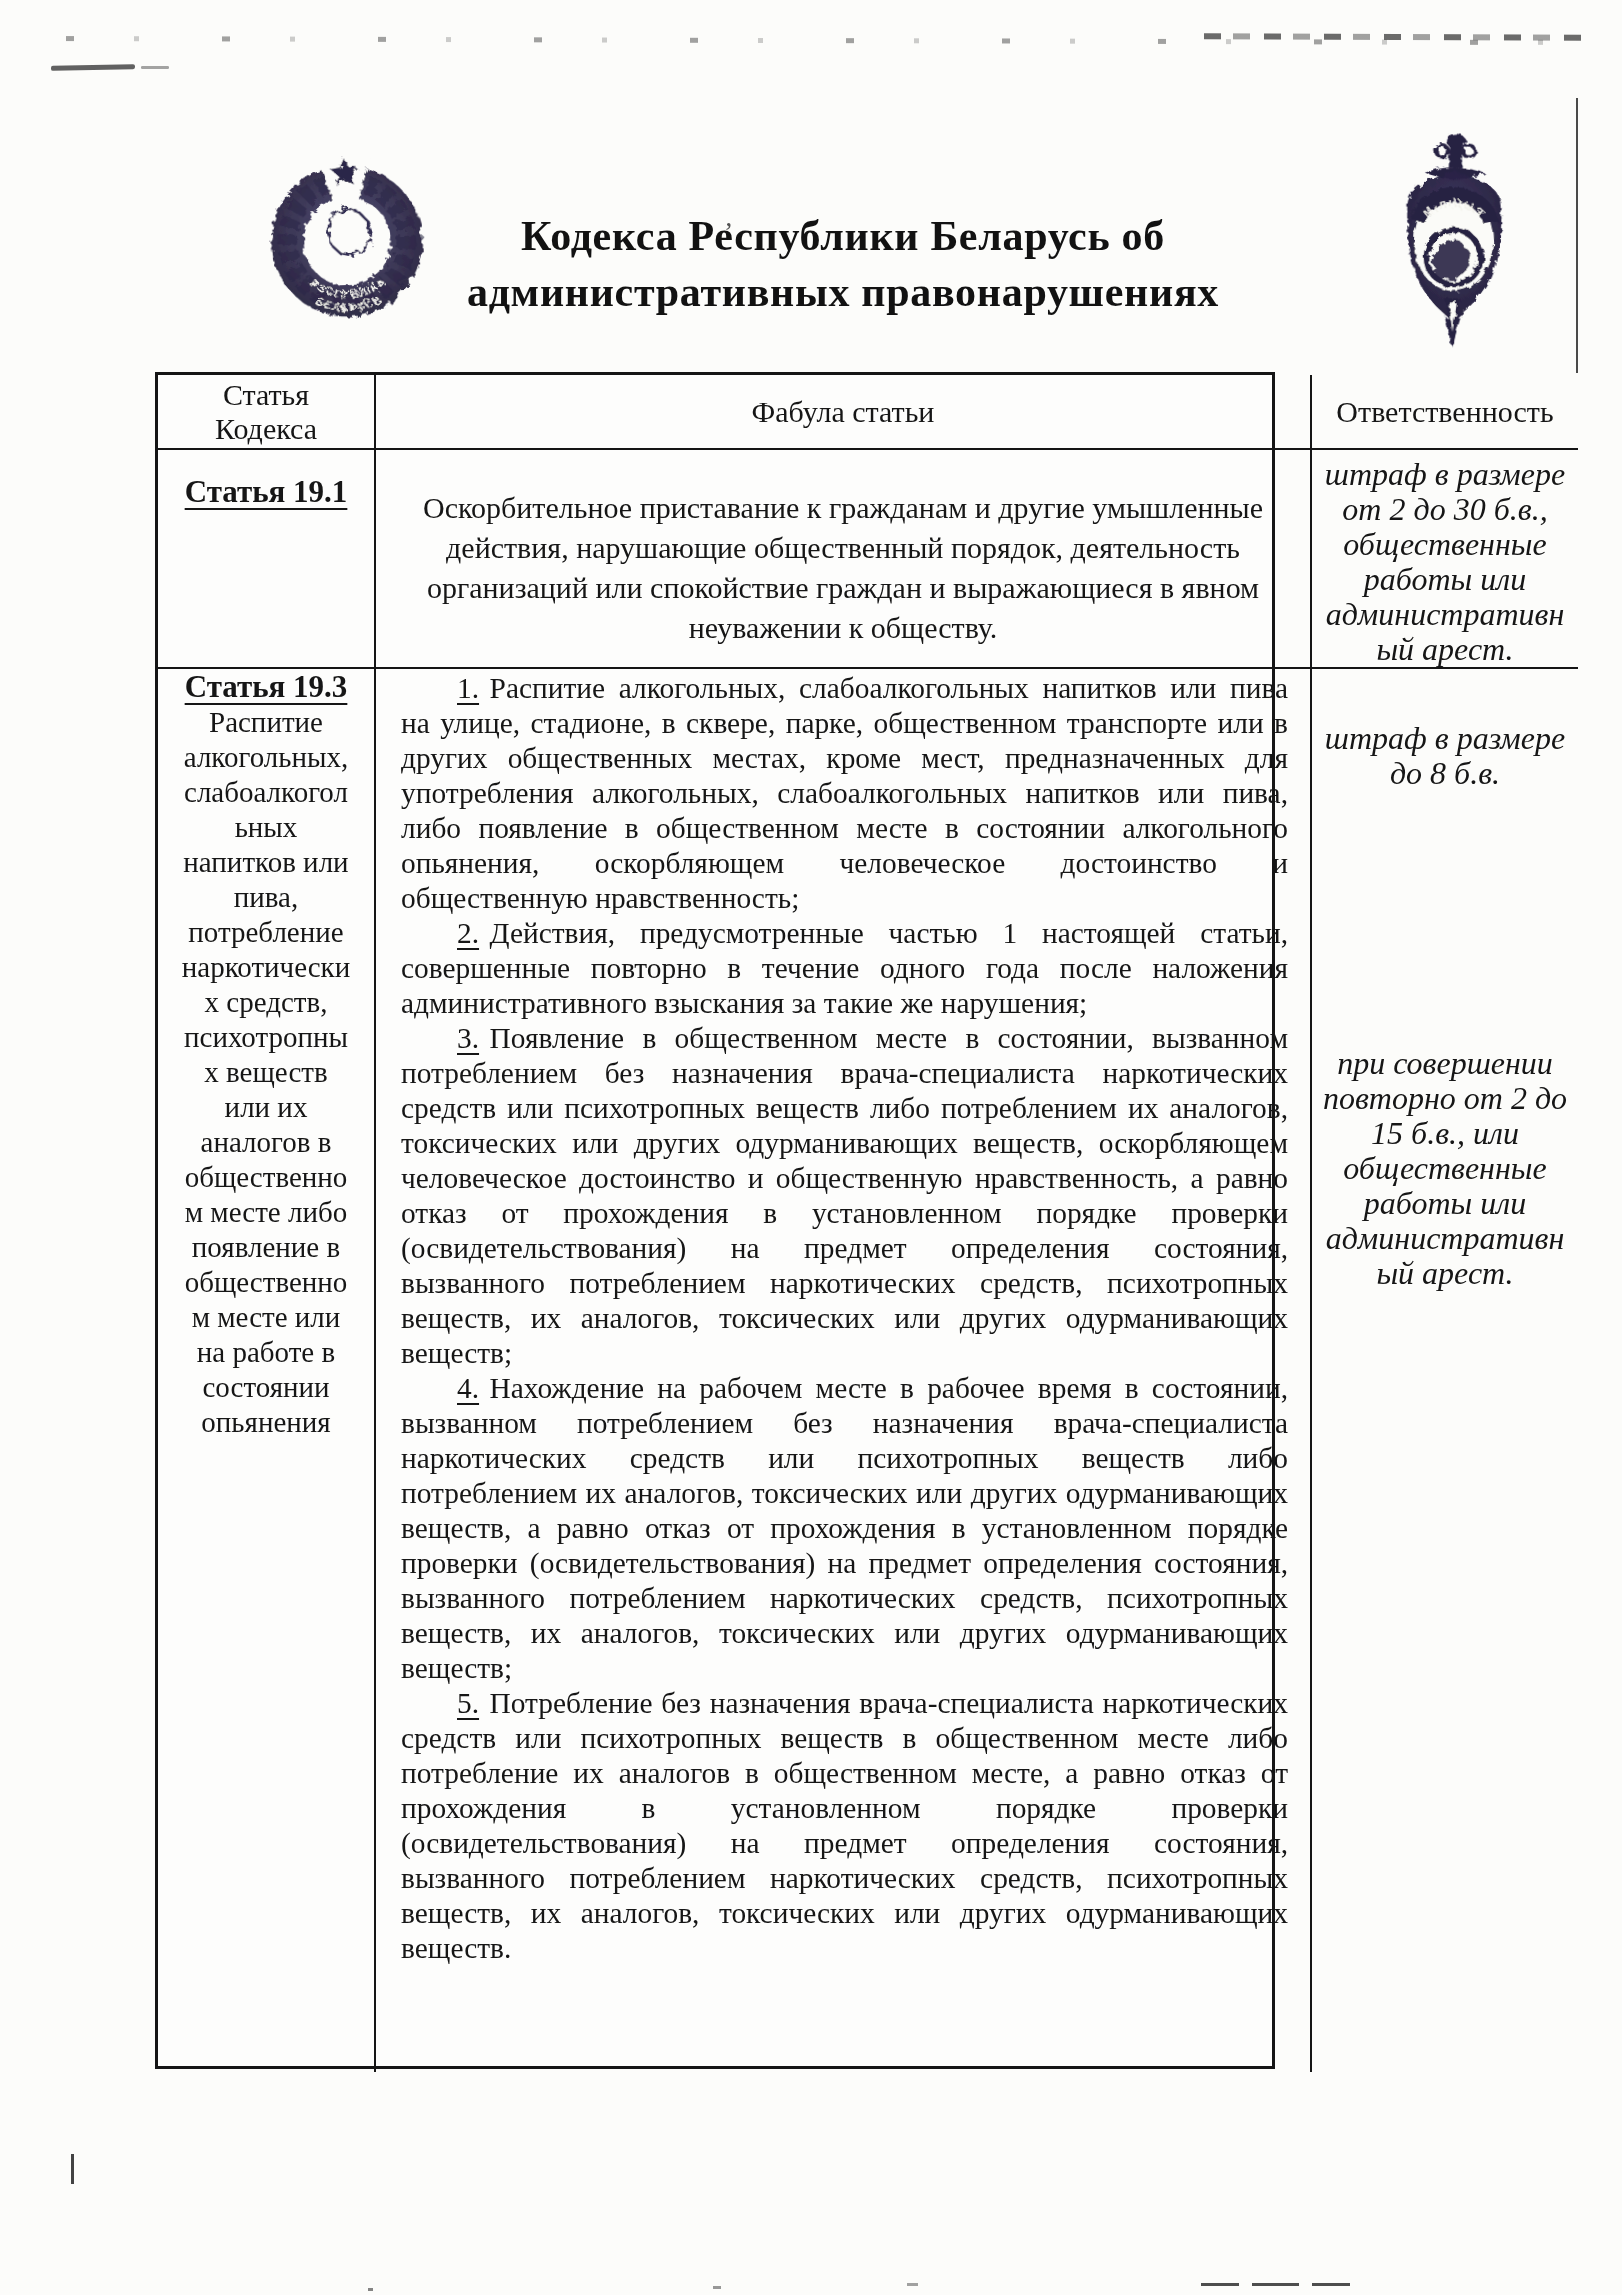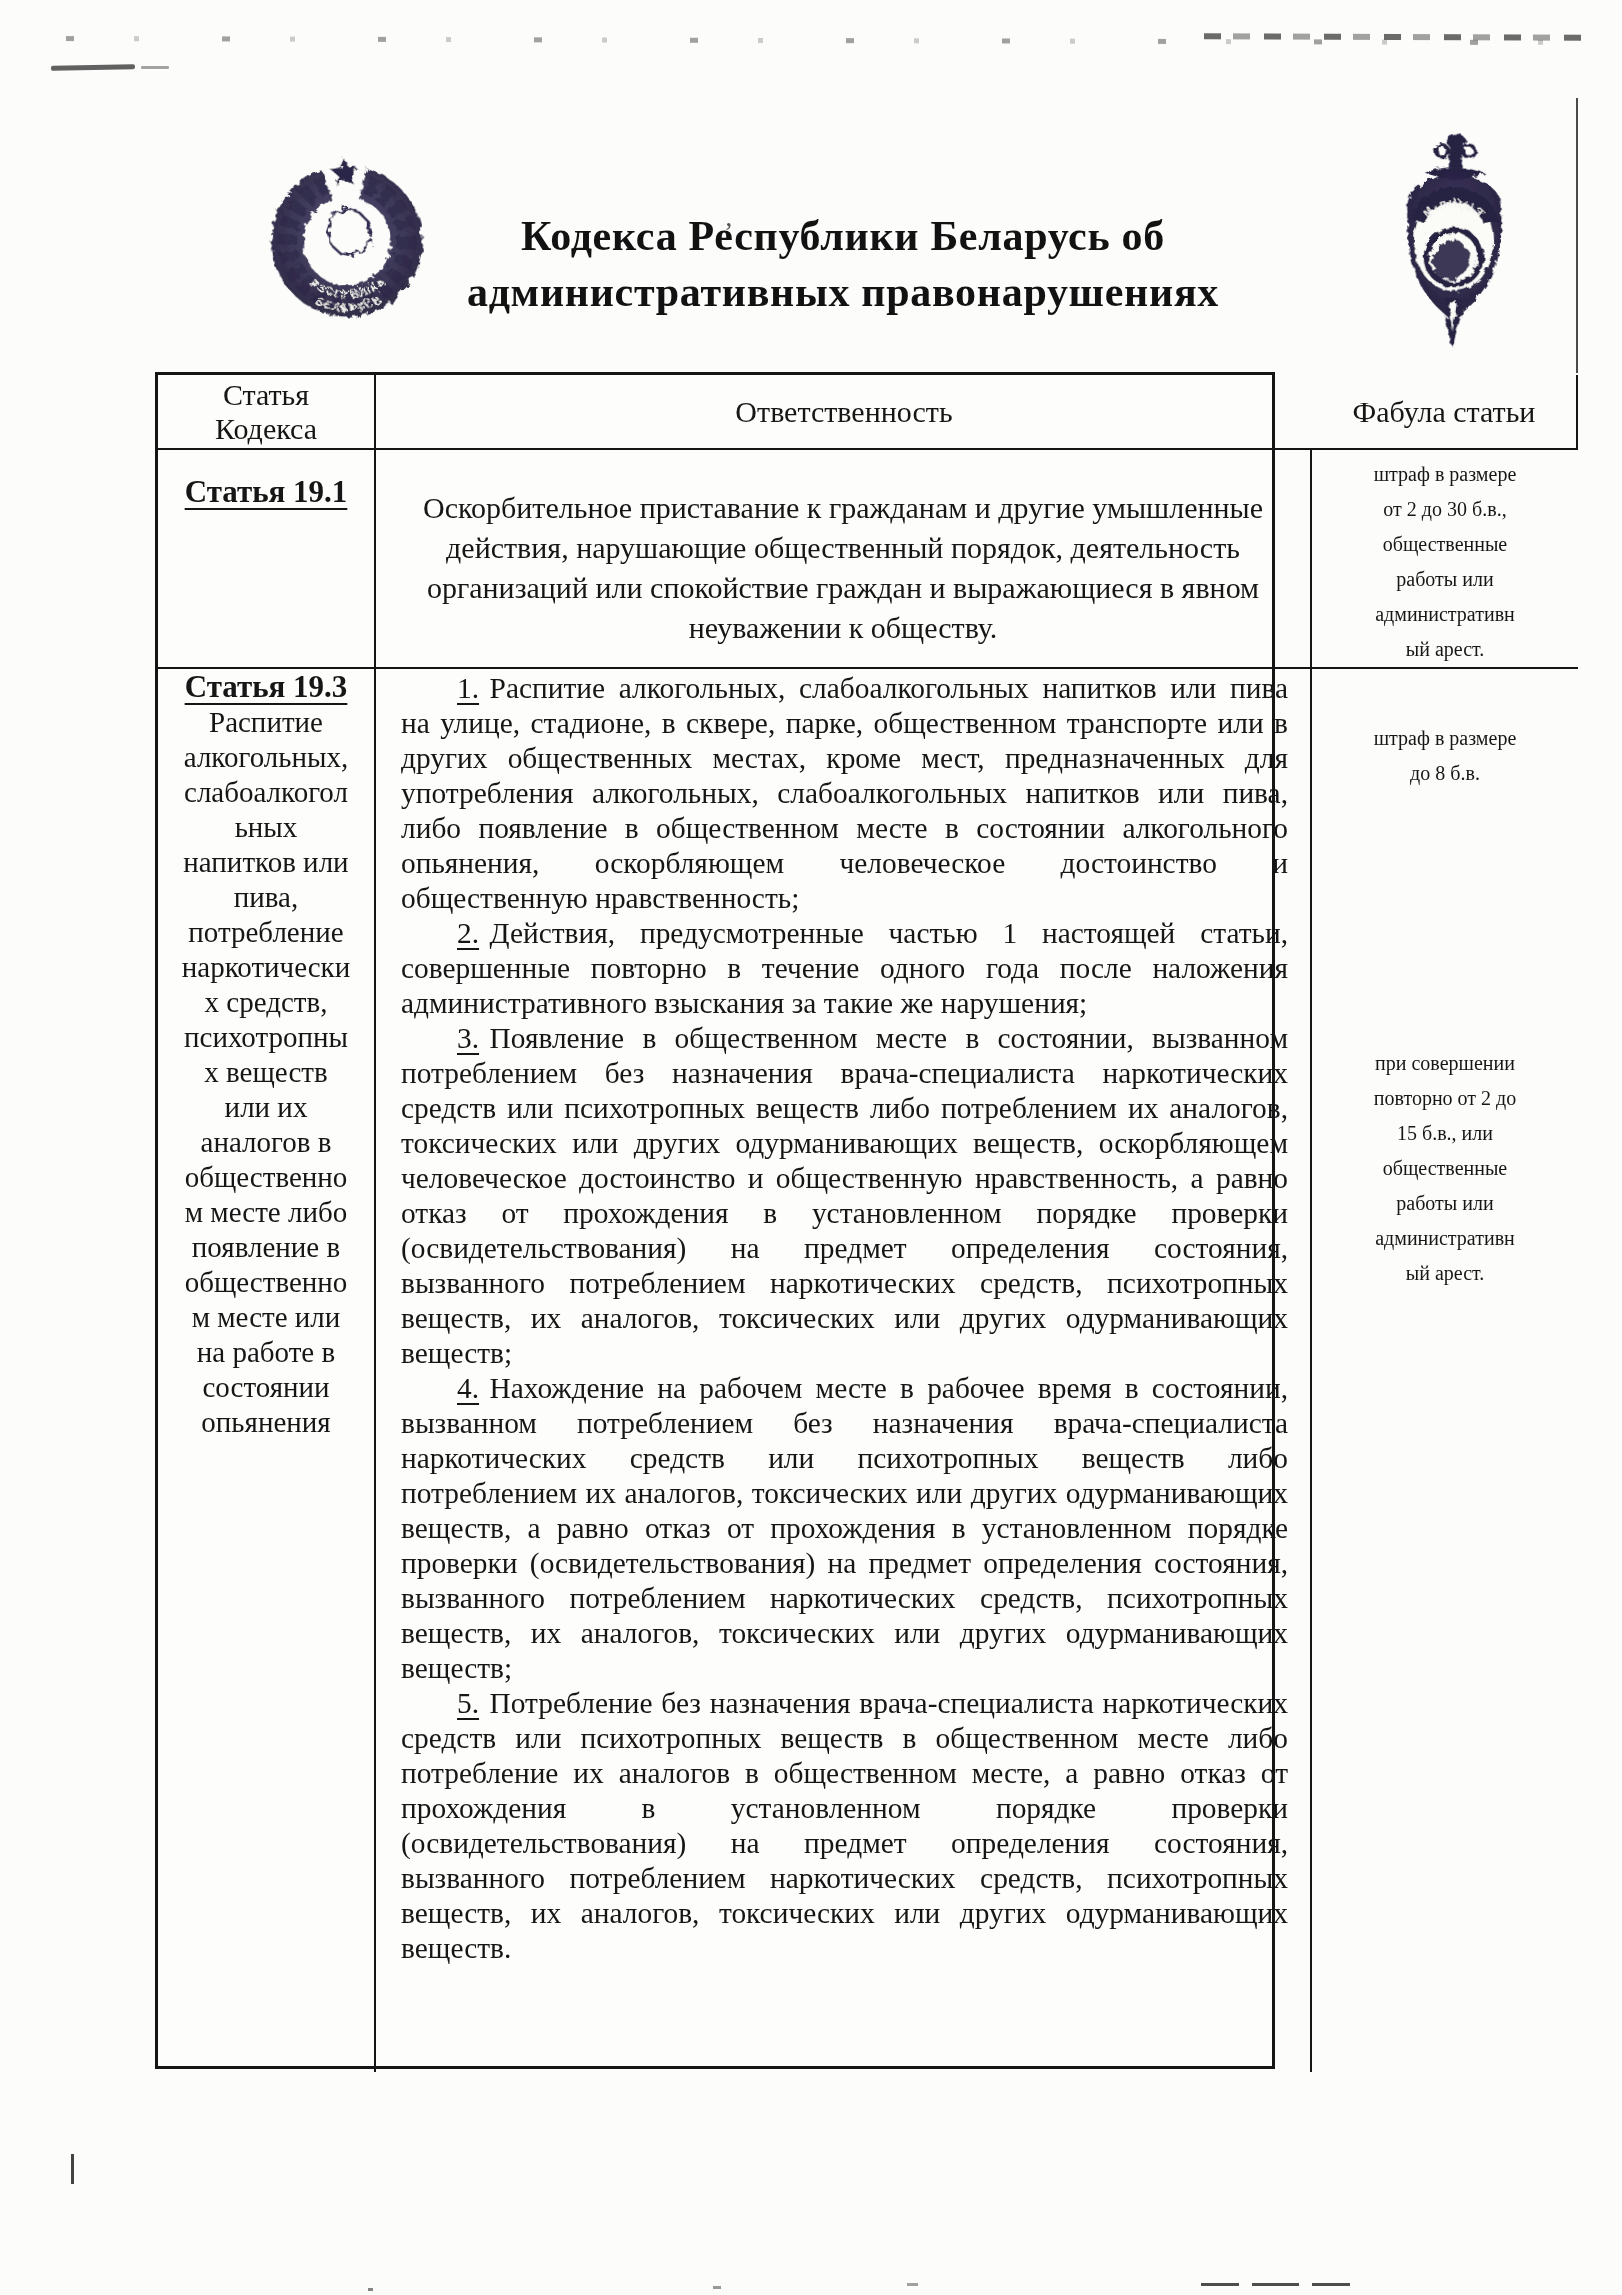--- a/index.html
+++ b/index.html
@@ -100,21 +100,21 @@
     font-size:29.4px;line-height:35px;
     text-indent:56px;
   }
   .pnum{
     text-decoration:underline;text-decoration-thickness:2px;text-underline-offset:4.6px;
     margin-right:10.5px;
   }
   
   .resp{
     text-align:center;white-space:pre-line;
-    font-size:20px;line-height:35px;
+    font-size:32px;line-height:35px;font-style:italic;
   }
   .r1c3{padding:6.5px 2.6px 0 2.6px;}
   .r2c3{padding:17px 2.6px 0 2.6px;}
   .resp-block2{margin-top:220px;}
 </style>
 </head>
 <body>
 
 <div id="page">
 
@@ -193,22 +193,22 @@
 
   <div class="title">
     <div>Кодекса Республики Беларусь об</div>
     <div>административных правонарушениях</div>
   </div>
 
   <div class="tbl">
 
     <div class="cell hcell">Статья
 Кодекса</div>
+    <div class="cell hcell">Фабула статьи</div>
     <div class="cell hcell last-col">Ответственность</div>
-    <div class="cell hcell">Фабула статьи</div>
 
     <div class="cell art-cell r1c1">
       <div class="art-num">Статья 19.1</div>
     </div>
     <div class="cell fab-center">Оскорбительное приставание к гражданам и другие умышленные
 действия, нарушающие общественный порядок, деятельность
 организаций или спокойствие граждан и выражающиеся в явном
 неуважении к обществу.</div>
     <div class="cell last-col resp r1c3">штраф в размере
 от 2 до 30 б.в.,

